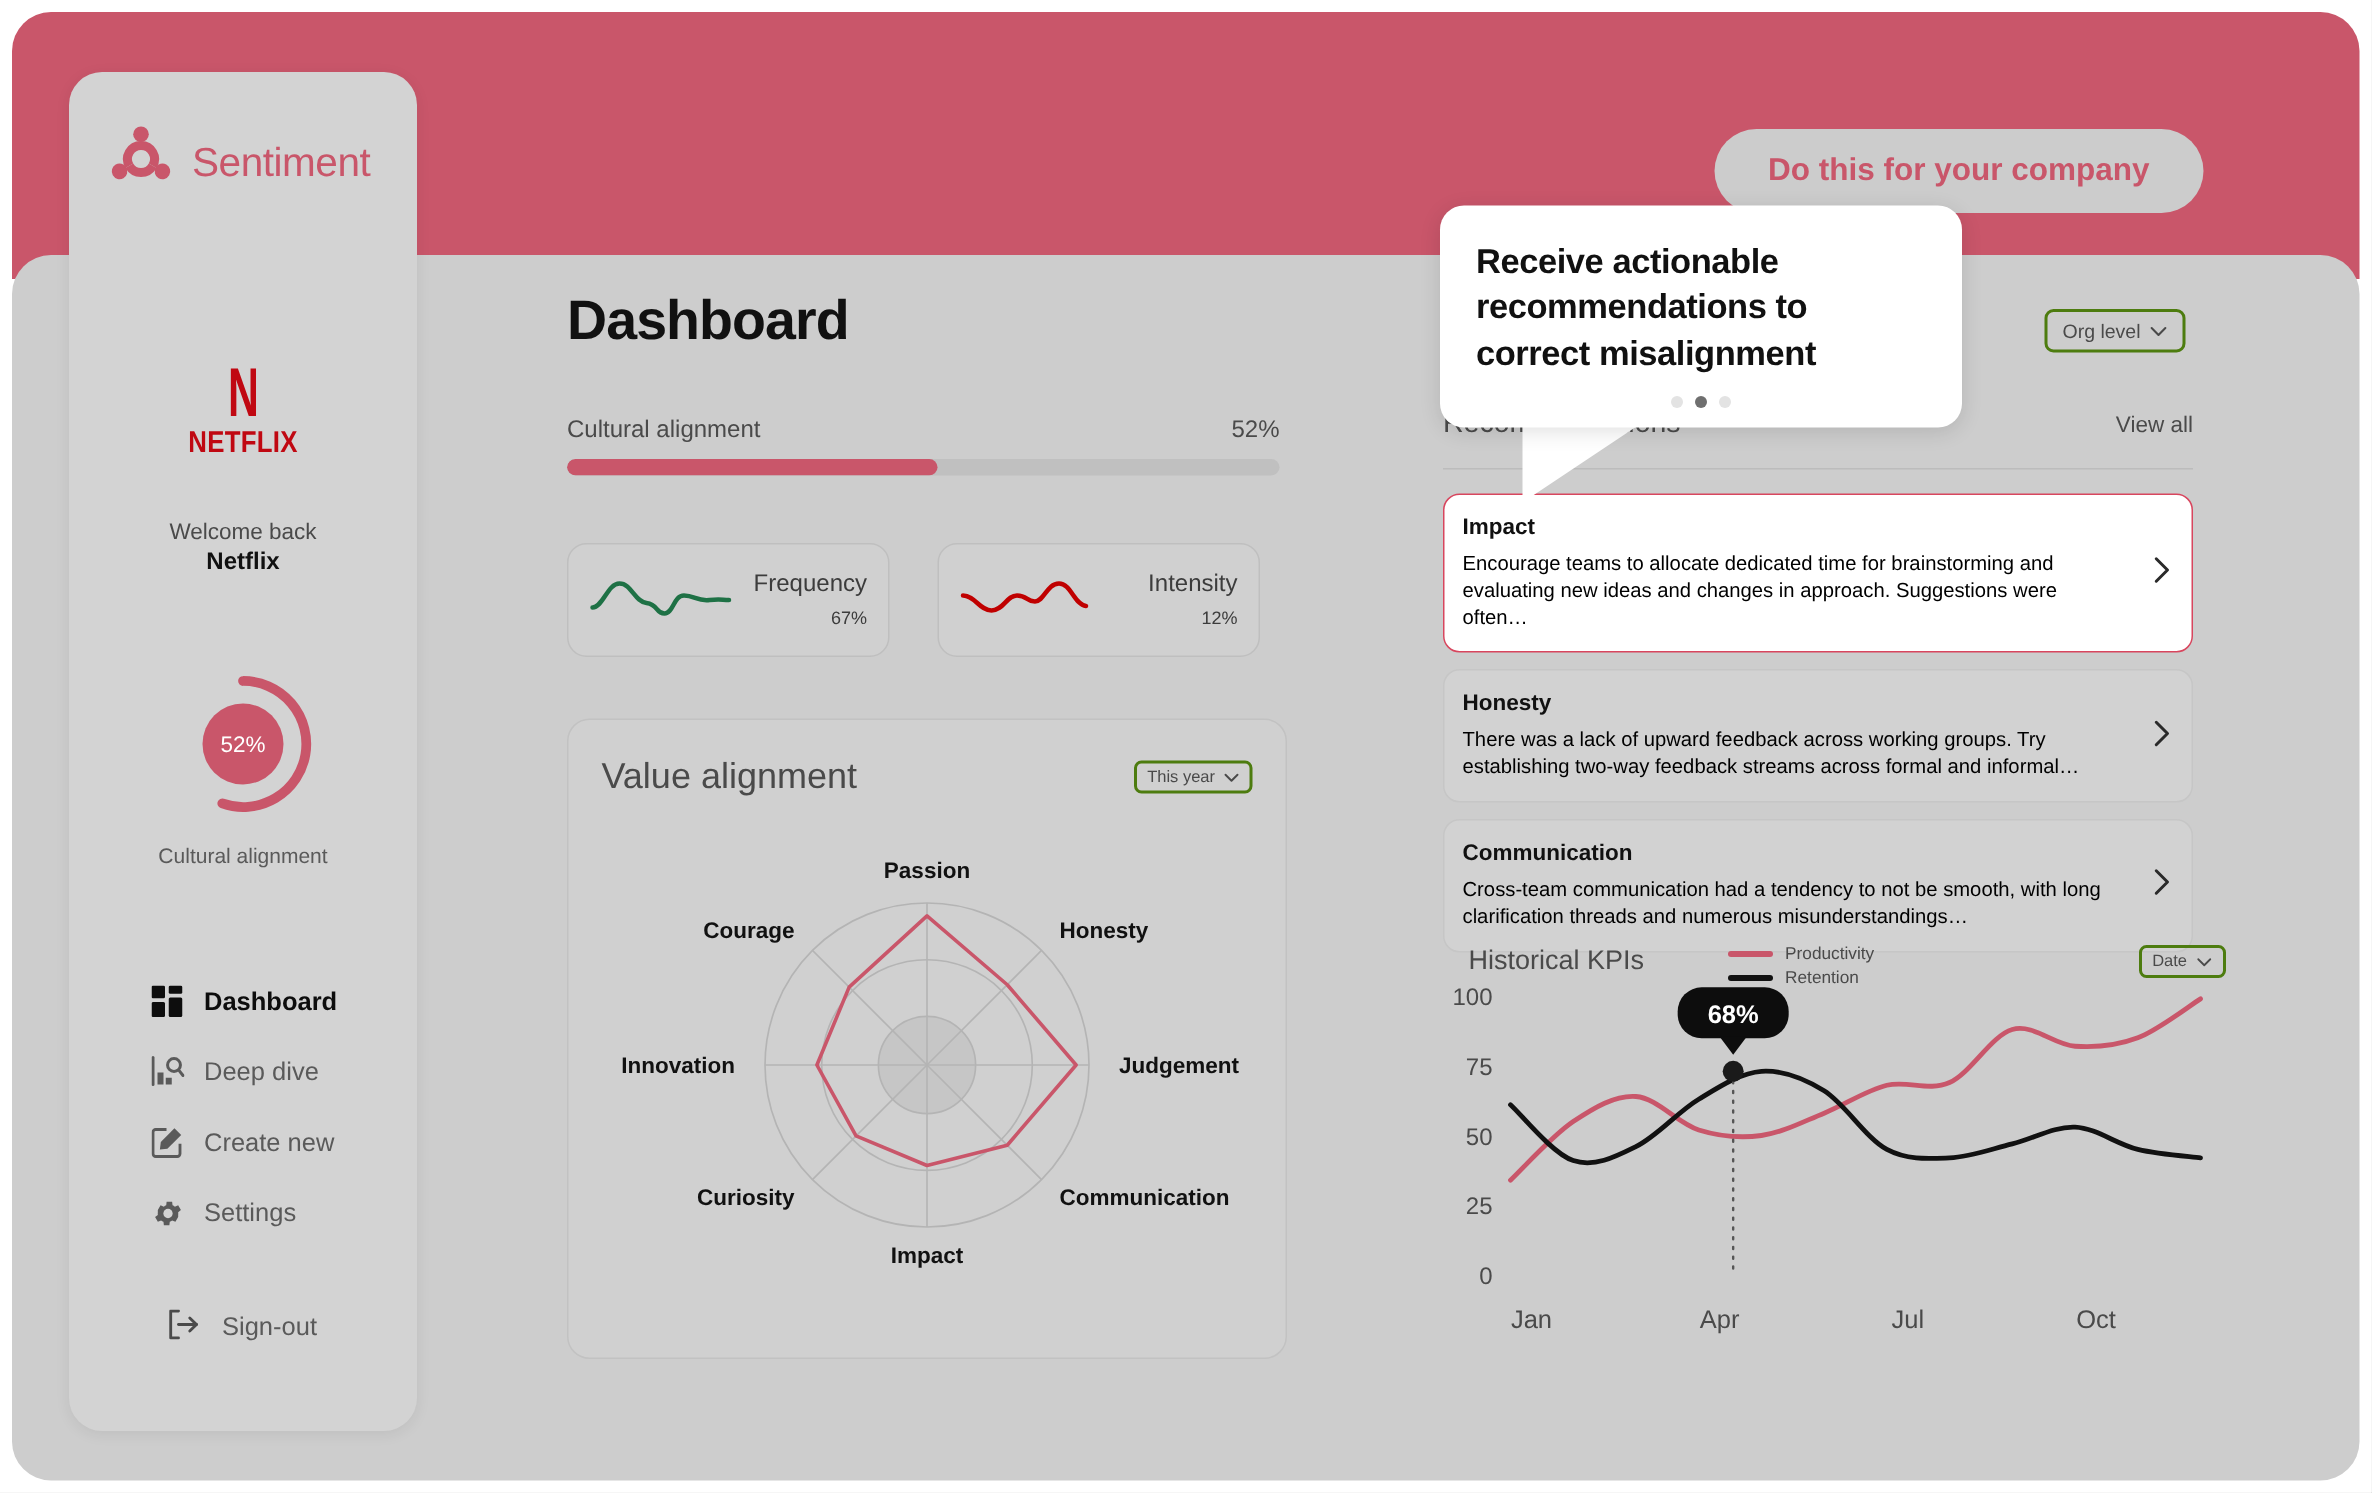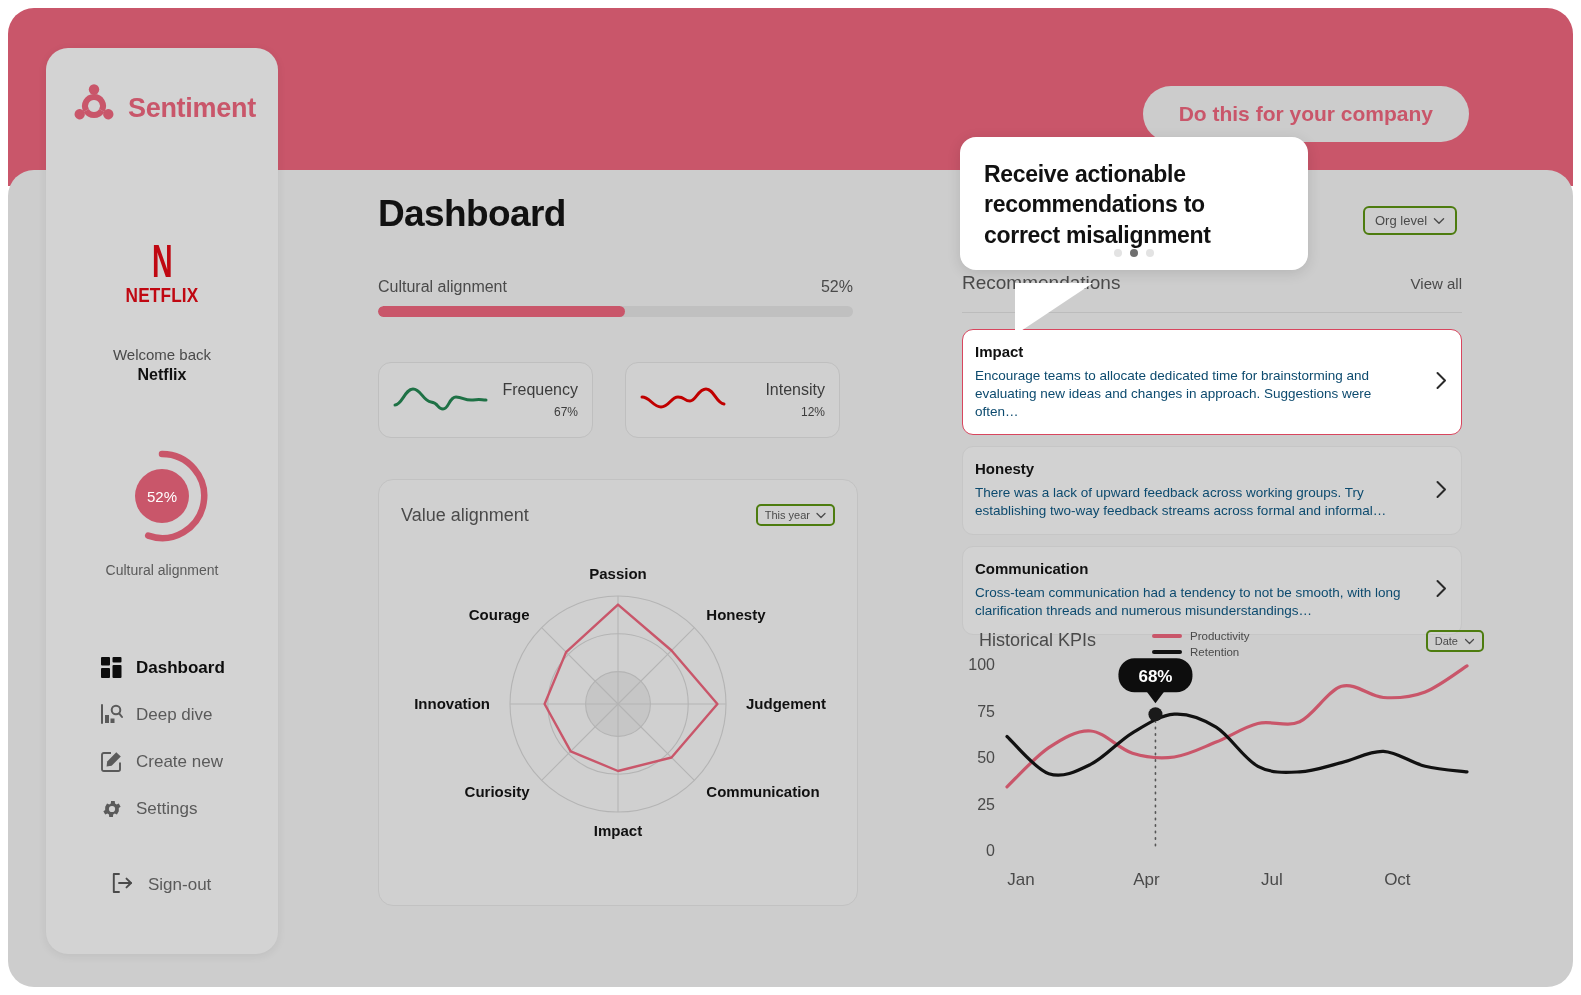--- a/index.html
+++ b/index.html
@@ -38,21 +38,21 @@
     background: #d3d3d3;
     border-radius: 22px;
     box-shadow: 0 2px 10px rgba(0,0,0,0.07);
     z-index: 5;
   }
   .logo-row {
     position: absolute; left: 24px; top: 36px;
     display: flex; align-items: center; gap: 10px;
   }
   .logo-text {
-    font-size: 27px; color: #c9566a; font-weight: 700;
+    font-size: 27px; color: #c9566a; font-weight: 400;
     letter-spacing: -0.3px;
   }
   .netflix-logo {
     position: absolute; top: 192px; left: 0; width: 232px;
     text-align: center;
   }
   .nf-n {
     font-family: "Liberation Sans", sans-serif;
     font-weight: bold; font-size: 46px; color: #c00812;
     line-height: 0.92; letter-spacing: -1px;
@@ -134,21 +134,21 @@
   
   .radar-card {
     position: absolute; left: 378px; top: 479px;
     width: 480px; height: 427px;
     background: #d0d0d0; border: 1px solid #c2c2c2; border-radius: 15px;
   }
   .radar-head {
     display:flex; justify-content: space-between; align-items: center;
     padding: 24px 22px 0 22px;
   }
-  .radar-title { font-size: 18px; color: #4a4a4a; }
+  .radar-title { font-size: 24px; color: #4a4a4a; }
   .select-pill {
     border: 2px solid #4d7c0f; border-radius: 5px;
     font-size: 11px; color: #4a4a4a;
     padding: 3px 7px; display:flex; align-items:center; gap:6px; background: transparent;
     cursor: pointer;
   }
   .select-pill.lg { font-size: 13px; padding: 5px 10px; border-radius: 6px; }
 
   
   .rec-head {
@@ -159,21 +159,21 @@
   .rec-viewall { font-size: 15px; color: #4a4a4a; cursor: pointer; text-align: right; }
   .rec-divider { position:absolute; left:962px; top:312px; width:500px; height:1px; background:#bcbcbc; }
   .rec-list { position: absolute; left: 962px; top: 329px; width: 500px; }
   .rec-card {
     position: relative; border-radius: 11px; background: #d2d2d2;
     border: 1px solid #c6c6c6; padding: 13px 46px 14px 12px;
     margin-bottom: 11px;
   }
   .rec-card.selected { background: #ffffff; border: 1.6px solid #d8465e; }
   .rec-name { font-size: 15px; font-weight: bold; color: #111; }
-  .rec-desc { margin-top: 7px; font-size: 13.5px; line-height: 1.32; color: #0c4a6e; }
+  .rec-desc { margin-top: 7px; font-size: 13.5px; line-height: 1.32; color: #000000; }
   .chev {
     position: absolute; right: 14px; top: 50%; transform: translateY(-50%);
     font-size: 19px; color: #2a2a2a; line-height: 1;
   }
 
   
   .kpi-head {
     position: absolute; left: 960px; top: 630px; width: 505px;
     display: flex; align-items: flex-start; margin-left: 19px;
   }
@@ -183,21 +183,21 @@
   .legend-dash { width: 30px; height: 3.2px; border-radius: 2px; }
   .kpi-select { margin-left: auto; }
   .kpi-chart { position: absolute; left: 955px; top: 650px; }
 
   .tick-label { font-size: 16px; fill: #4a4a4a; font-family: "Liberation Sans", sans-serif; }
   .x-label { font-size: 17px; fill: #4a4a4a; font-family: "Liberation Sans", sans-serif; }
 
   
   .callout {
     position: absolute; left: 960px; top: 137px;
-    width: 348px; height: 133px;
+    width: 348px; height: 148px;
     background: #fff; border-radius: 16px;
     z-index: 40;
     box-shadow: 0 3px 14px rgba(0,0,0,0.12);
   }
   .callout-text {
     padding: 22px 24px 0 24px;
     font-size: 23px; font-weight: bold; color: #111; line-height: 1.32;
     letter-spacing: -0.3px;
   }
   .dots { position: absolute; bottom: 13px; left: 0; width: 100%;

